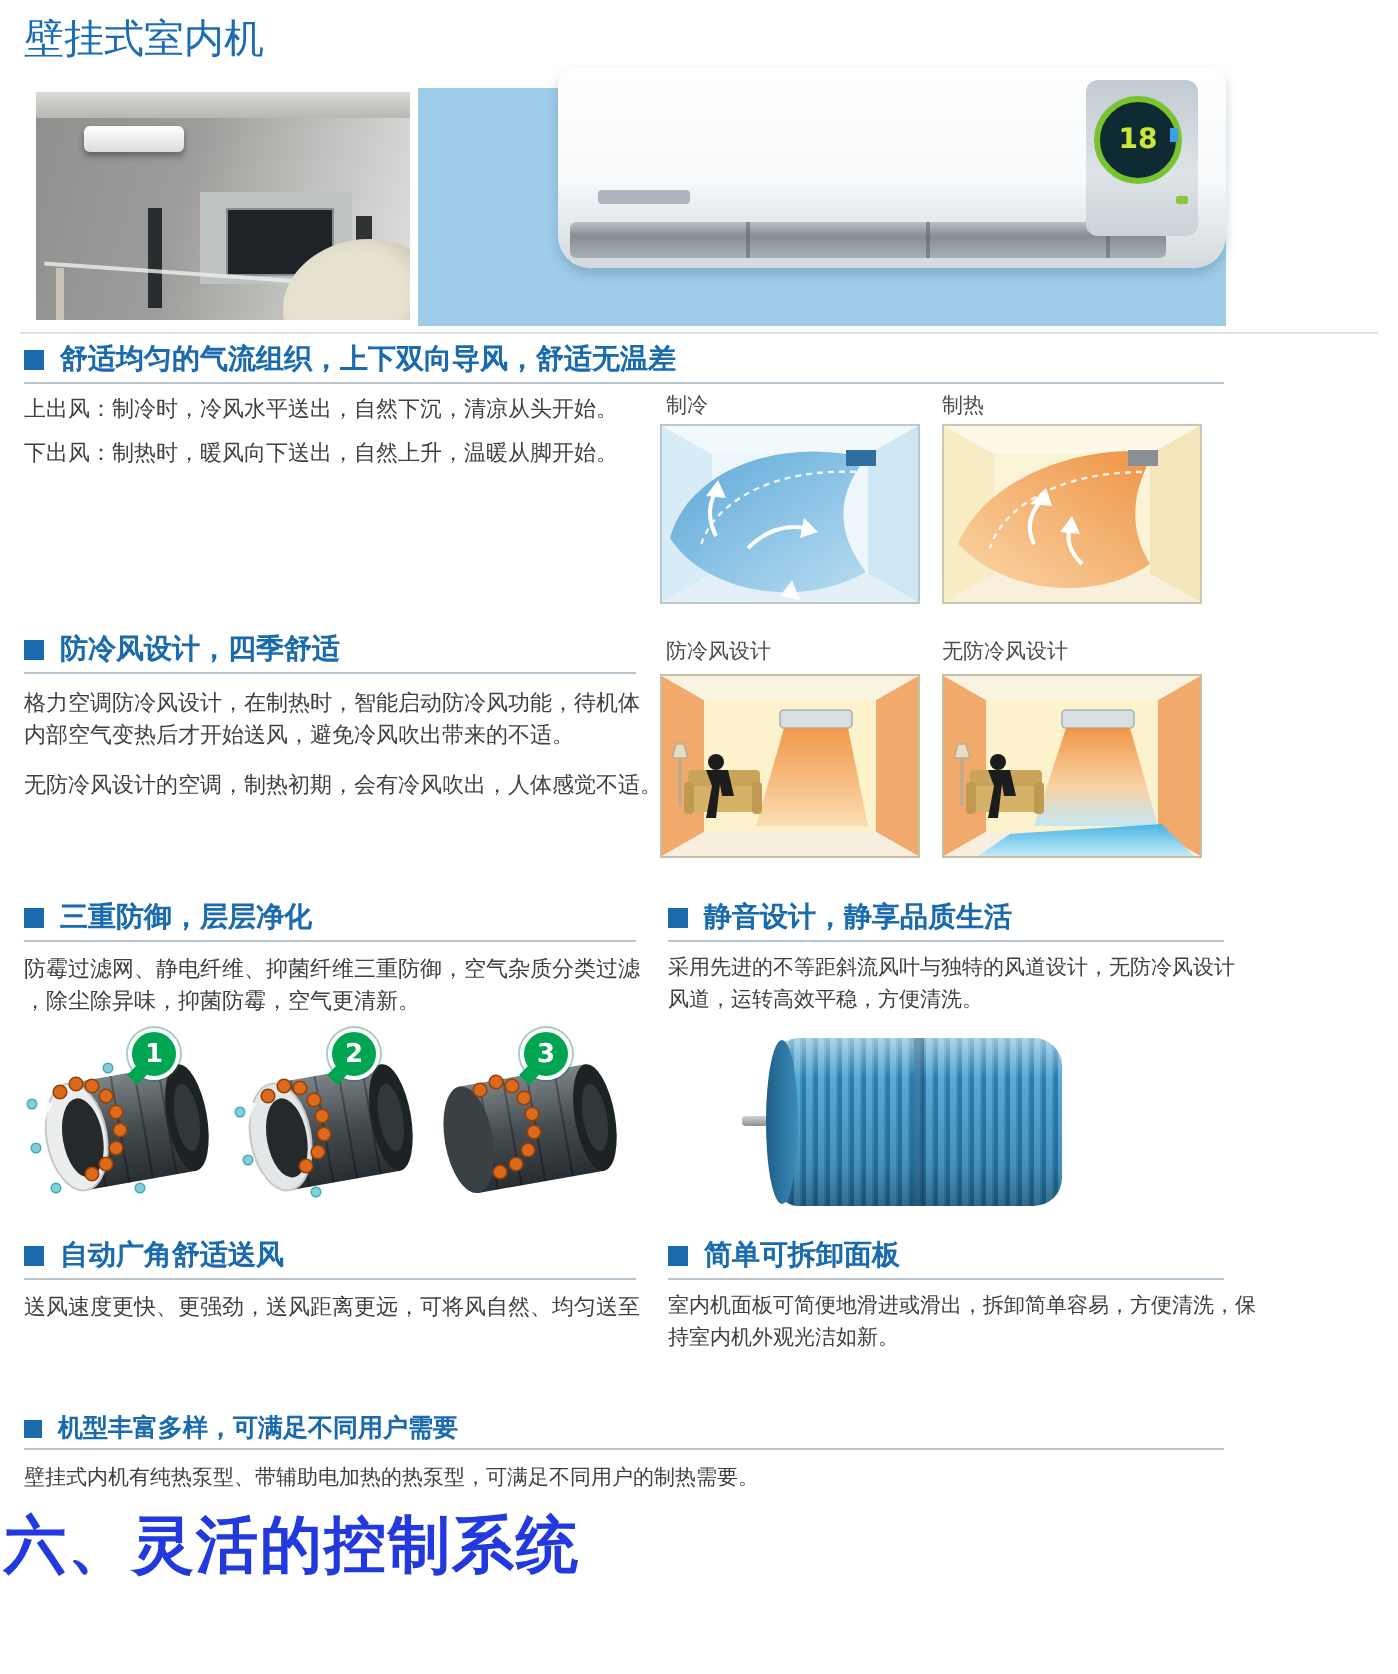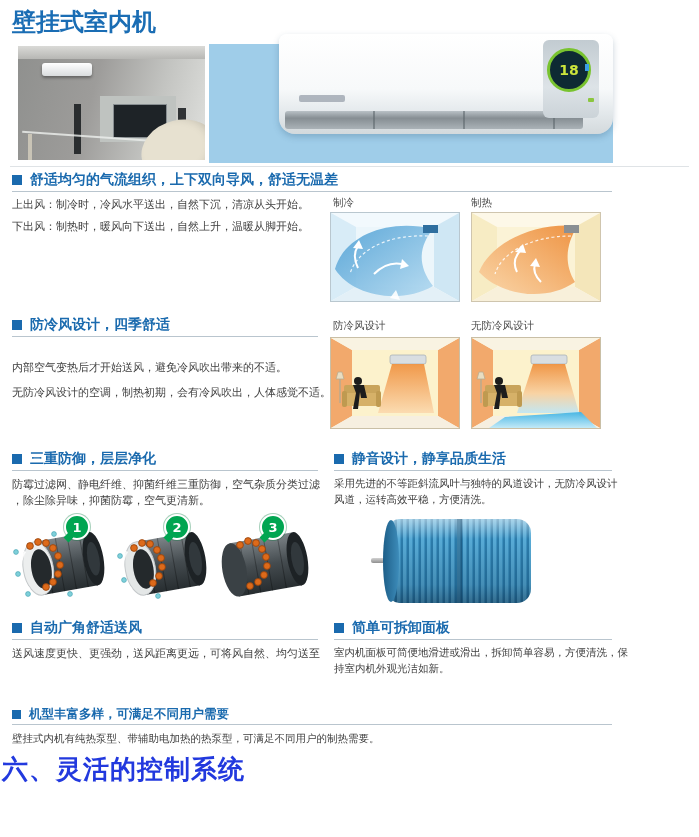--- a/index.html
+++ b/index.html
@@ -1,19 +1,19 @@
 <!DOCTYPE html>
 <html><head>
 <meta charset="utf-8">
 <style>
   html,body{margin:0;padding:0;background:#ffffff;}
   #page{position:relative;width:699px;height:837px;background:#fff;overflow:hidden;
         font-family:"DejaVu Sans","Liberation Sans",sans-serif;}
 
-  .page-title{position:absolute;left:12px;top:6px;font-size:24px;font-weight:bold;color:#1a6db4;white-space:nowrap;}
+  .page-title{position:absolute;left:12px;top:6px;font-size:20px;font-weight:normal;color:#1a6db4;white-space:nowrap;}
 
   
   .photo{position:absolute;left:18px;top:46px;width:187px;height:114px;overflow:hidden;
          background:linear-gradient(105deg,#8f908e 0%,#9d9c9a 40%,#c3c4c1 72%,#e0e1de 100%);}
   .photo .ceiling{position:absolute;left:0;top:0;width:100%;height:13px;background:linear-gradient(180deg,#dadad7,#b7b7b4);}
   .photo .wallac{position:absolute;left:24px;top:17px;width:50px;height:13px;border-radius:3px;
                  background:linear-gradient(180deg,#ffffff,#d9dcde);box-shadow:0 2px 3px rgba(0,0,0,.35);}
   .photo .niche{position:absolute;left:82px;top:50px;width:76px;height:46px;background:#bfc3c0;}
   .photo .tv{position:absolute;left:95px;top:58px;width:52px;height:32px;background:#1e2327;border:1px solid #888e91;}
   .photo .sp1{position:absolute;left:56px;top:58px;width:7px;height:50px;background:#2a2d2f;}
@@ -63,21 +63,21 @@
   .fan{position:absolute;left:377px;top:519px;width:154px;height:84px;}
   .fan .fbody{position:absolute;left:12px;top:0;width:142px;height:84px;border-radius:10px 14px 14px 10px;
       background:linear-gradient(180deg,rgba(255,255,255,.5) 0%,rgba(255,255,255,0) 24%,rgba(0,40,70,.22) 78%,rgba(0,20,40,.42) 100%),
                  repeating-linear-gradient(90deg,#2c7cab 0 2px,#58abd6 2px 5px,#3f93c2 5px 6px);}
   .fan .cap{position:absolute;left:6px;top:1px;width:16px;height:82px;border-radius:50%;
       background:linear-gradient(90deg,#1d5e88,#3d8cba);}
   .fan .seam{position:absolute;left:80px;top:0;width:5px;height:84px;background:rgba(10,50,80,.35);}
   .fan .axle{position:absolute;left:-6px;top:39px;width:16px;height:5px;border-radius:2px;
       background:linear-gradient(180deg,#d2d2d2,#8f8f8f);}
 
-  .footer-heading{position:absolute;left:2px;top:752px;font-size:26px;font-weight:bold;color:#2239de;
+  .footer-heading{position:absolute;left:2px;top:752px;font-size:31px;font-weight:bold;color:#2239de;
       letter-spacing:1px;white-space:nowrap;}
 </style>
 </head>
 <body>
 
 <div id="page">
 
   <svg width="0" height="0" style="position:absolute">
     <defs>
       <linearGradient id="gcool" x1="0" y1="0" x2="1" y2="1">
@@ -176,20 +176,21 @@
     <polygon points="44,40 52,32 55,41" fill="#ffffff"></polygon>
     <path d="M70,70 C64,64 62,58 64,52" stroke="#ffffff" stroke-width="2" fill="none"></path>
     <polygon points="59,54 65,46 69,55" fill="#ffffff"></polygon>
   </svg>
 
   <div class="sec-head" style="left:12px;top:316px;">
     <span class="bullet"></span>
     <span>防冷风设计，四季舒适</span>
   </div>
   <div class="rule" style="left:12px;top:336px;width:306px;"></div>
+  <div class="body-line" style="left:12px;top:344px;">格力空调防冷风设计，在制热时，智能启动防冷风功能，待机体</div>
   <div class="body-line" style="left:12px;top:360px;">内部空气变热后才开始送风，避免冷风吹出带来的不适。</div>
   <div class="body-line" style="left:12px;top:385px;">无防冷风设计的空调，制热初期，会有冷风吹出，人体感觉不适。</div>
 
   <div class="lbl" style="left:333px;top:319px;">防冷风设计</div>
   <div class="lbl" style="left:471px;top:319px;">无防冷风设计</div>
 
   <svg class="diag" style="left:330px;top:337px;" width="130" height="92" viewBox="0 0 130 92">
     <rect x="0.5" y="0.5" width="129" height="91" fill="#fcf6e0" stroke="#c9bfa6"></rect>
     <polygon points="1,1 22,13 22,79 1,91" fill="#f2a96c"></polygon>
     <polygon points="108,13 129,1 129,91 108,79" fill="#f2a96c"></polygon>

